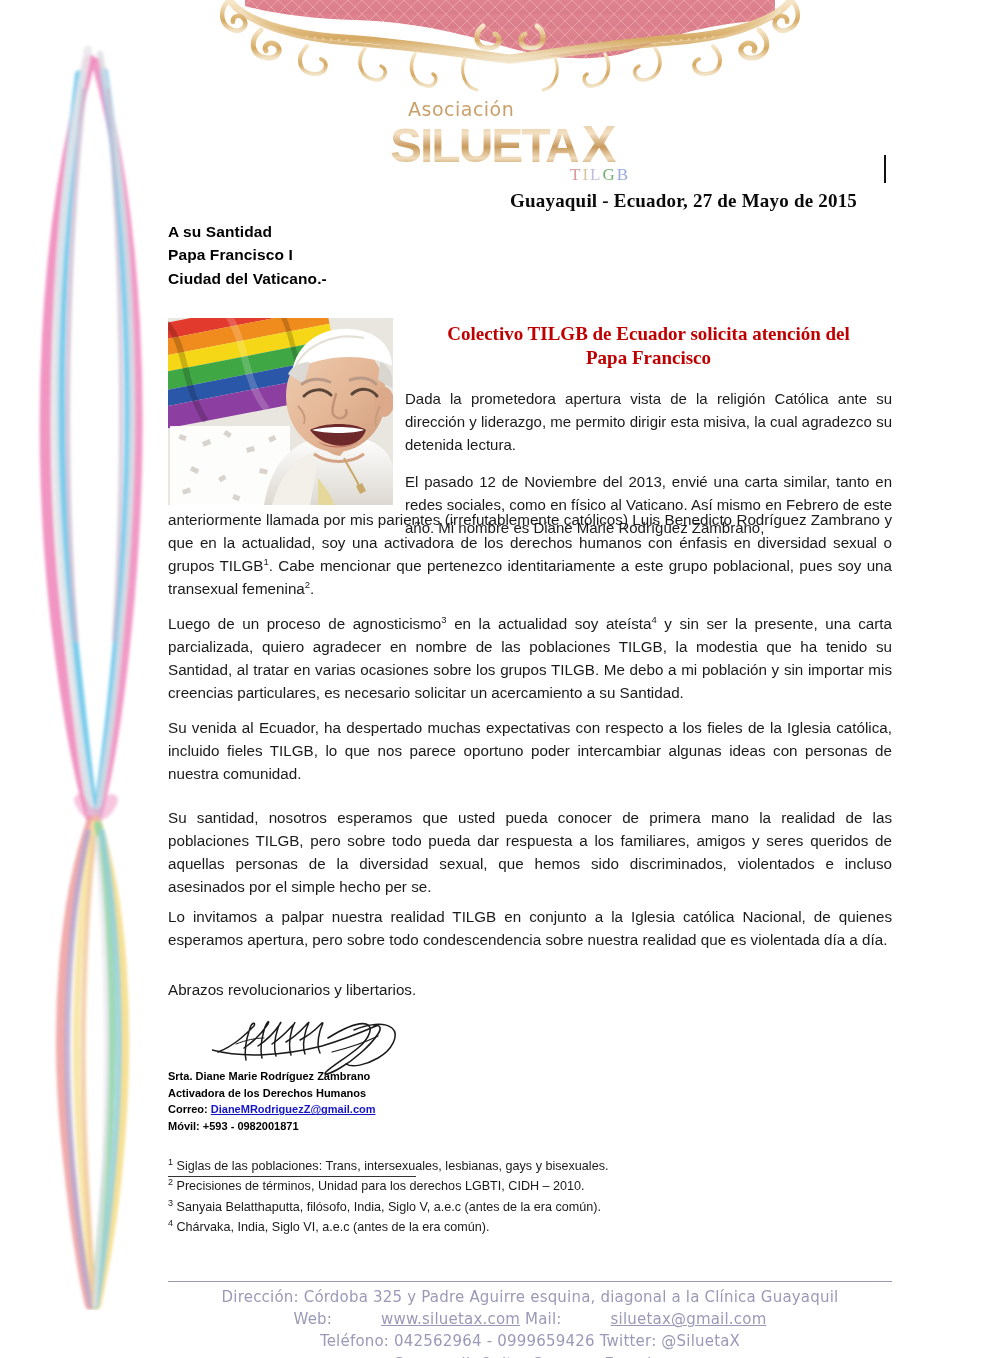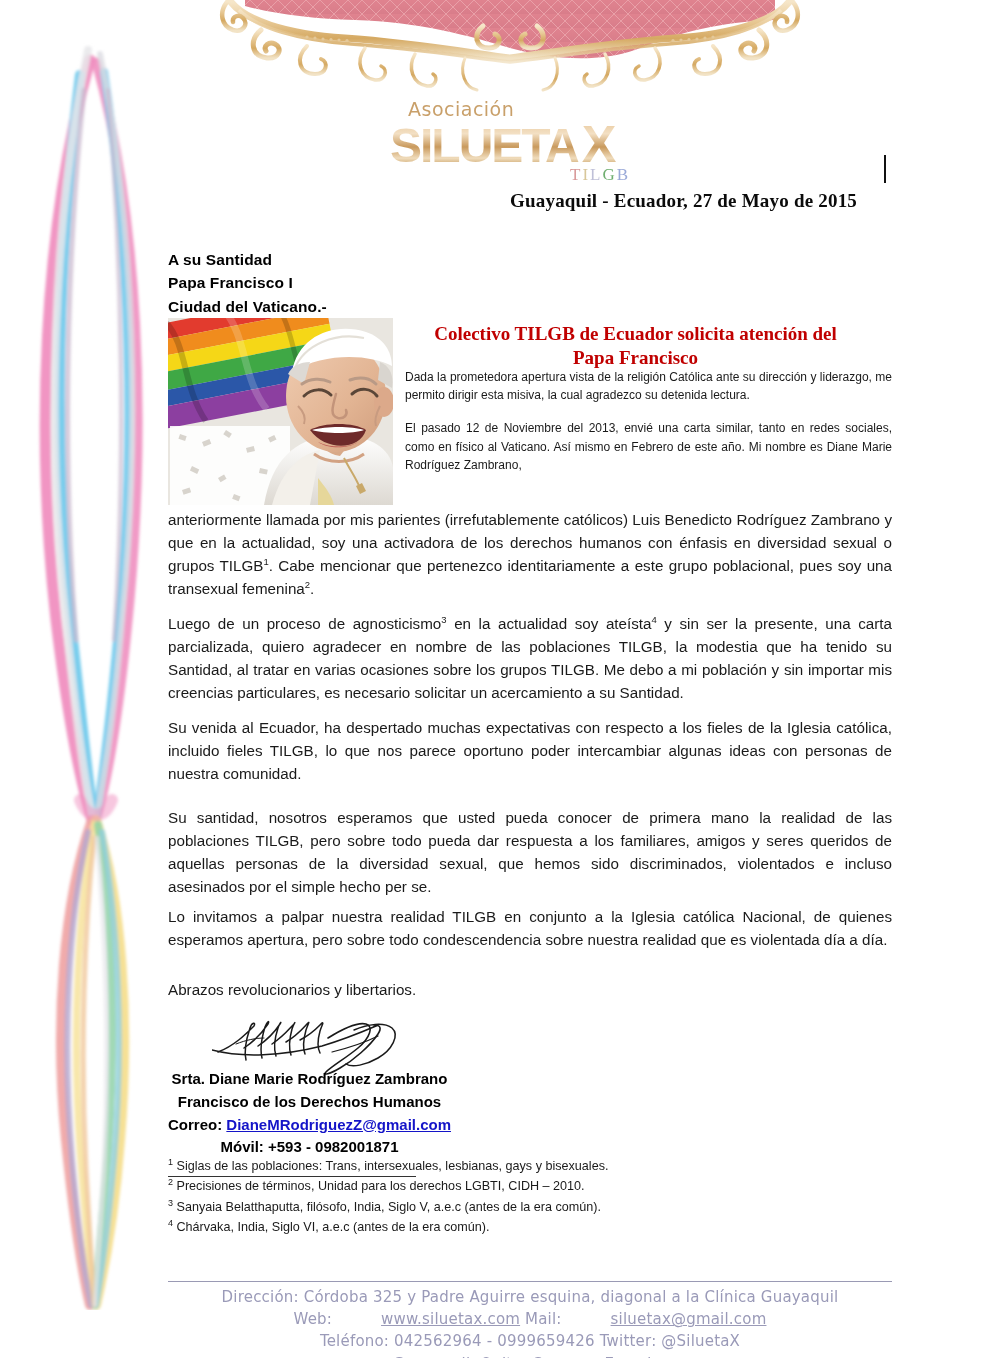--- a/index.html
+++ b/index.html
@@ -99,21 +99,21 @@
     top: 155px;
     left: 884px;
     width: 2px;
     height: 28px;
     background: #111;
   }
 
   
   .addressee {
     position: absolute;
-    top: 248px;
+    top: 220px;
     left: 168px;
     font-size: 15.5px;
     font-weight: bold;
     line-height: 1.5;
     color: #000;
     letter-spacing: .1px;
   }
 
   
   .photo {
@@ -124,37 +124,37 @@
     height: 187px;
     overflow: hidden;
     border: 0;
   }
   .photo svg { display: block; }
 
   
   .headline {
     position: absolute;
     top: 322px;
-    left: 392px;
+    left: 405px;
     width: 487px;
     text-align: center;
     font-family: "Liberation Serif", serif;
     font-weight: bold;
     font-size: 19px;
     line-height: 1.25;
     color: #c00000;
   }
 
   
   .body-col {
     position: absolute;
-    top: 368px;
+    top: 388px;
     left: 405px;
     width: 487px;
-    font-size: 12px;
+    font-size: 15px;
     line-height: 1.52;
     color: #1a1a1a;
     text-align: justify;
     text-justify: inter-word;
   }
   .body-wide {
     position: absolute;
     left: 168px;
     width: 724px;
     font-size: 15.2px;
@@ -187,25 +187,24 @@
     position: absolute;
     top: 1018px;
     left: 212px;
     width: 200px;
     height: 58px;
   }
   .sign-block {
     position: absolute;
     top: 1068px;
     left: 168px;
-    font-size: 15px;
+    font-size: 11px;
     font-weight: bold;
     line-height: 1.52;
     color: #000;
-    text-align: center;
   }
   .email-link {
     color: #1414c8;
     text-decoration: underline;
   }
 
   
   .footnote-rule {
     position: absolute;
     top: 1176px;
@@ -511,21 +510,21 @@
         <path d="M116,20 C132,10 146,4 154,6 C162,8 158,20 146,30 C134,40 120,48 114,54 C110,58 118,56 128,50 C142,42 158,28 166,16 C170,10 168,6 162,8" stroke-width="1.6"></path>
         <path d="M142,12 C156,6 172,4 180,10 C188,17 180,32 166,40 C154,47 140,50 134,46" stroke-width="1.5"></path>
         <path d="M120,34 C136,30 154,24 166,18" stroke-width="1.2"></path>
         <path d="M24,26 C34,22 44,20 52,20" stroke-width="1"></path>
       </g>
     </svg>
   </div>
 
   <div class="sign-block">
     <div>Srta. Diane Marie Rodríguez Zambrano</div>
-    <div>Francisco de los Derechos Humanos</div>
+    <div>Activadora de los Derechos Humanos</div>
     <div><span>Correo: </span><span class="email-link">DianeMRodriguezZ@gmail.com</span></div>
     <div>Móvil: +593 - 0982001871</div>
   </div>
 
   <div class="footnote-rule"></div>
   <div class="footnotes">
     <div><sup>1</sup> <span>Siglas de las poblaciones: Trans, intersexuales, lesbianas, gays y bisexuales.</span></div>
     <div><sup>2</sup> <span>Precisiones de términos, Unidad para los derechos LGBTI, CIDH – 2010.</span></div>
     <div><sup>3</sup> <span class="spell-red">Sanyaia Belatthaputta</span><span>, filósofo, India, Siglo V, </span><span class="spell-red">a.e.c</span><span> (antes de la era común).</span></div>
     <div><sup>4</sup> <span class="spell-red">Chárvaka</span><span>, India, Siglo VI, </span><span class="spell-red">a.e.c</span><span> (antes de la era común).</span></div>

